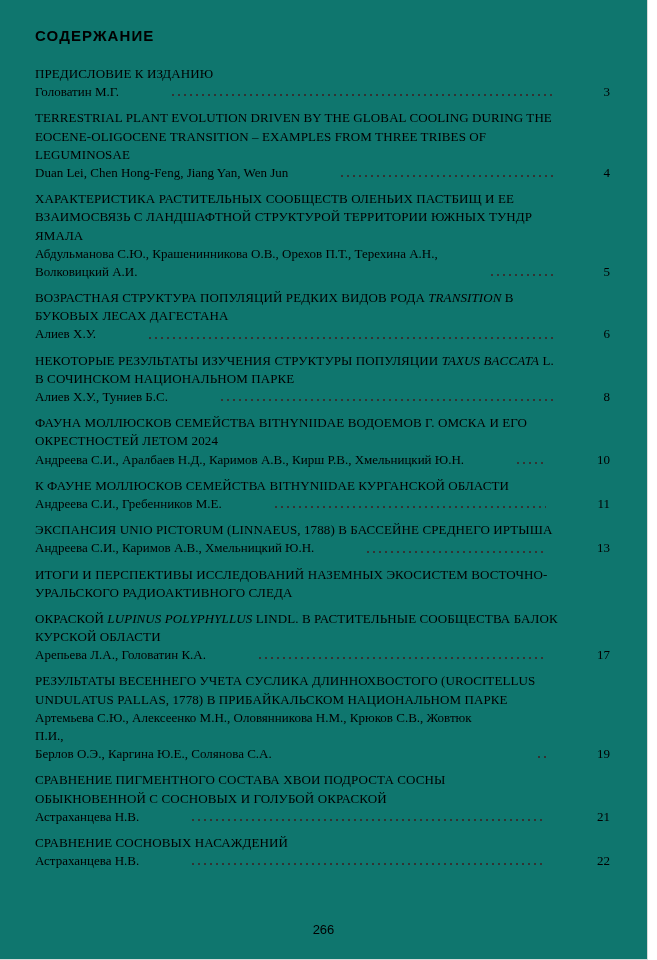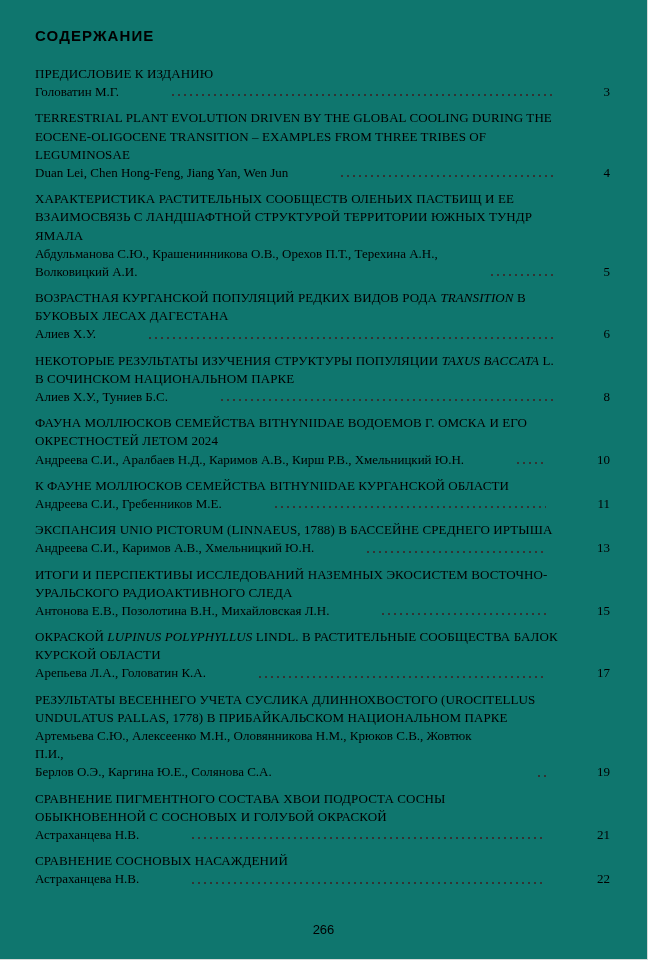--- a/index.html
+++ b/index.html
@@ -99,21 +99,21 @@
 ЯМАЛА</span></div>
     <div class="authors-row">
       <span class="authors">Абдульманова С.Ю., Крашенинникова О.В., Орехов П.Т., Терехина А.Н.,
 Волковицкий А.И.</span>
       <span class="leader"></span>
       <span class="pagenum">5</span>
     </div>
   </div>
 
   <div class="entry">
-    <div class="title"><span>ВОЗРАСТНАЯ КУРГАНСКОЙ ПОПУЛЯЦИЙ РЕДКИХ ВИДОВ РОДА </span><span class="it">TRANSITION</span><span> В
+    <div class="title"><span>ВОЗРАСТНАЯ СТРУКТУРА ПОПУЛЯЦИЙ РЕДКИХ ВИДОВ РОДА </span><span class="it">TRANSITION</span><span> В
 БУКОВЫХ ЛЕСАХ ДАГЕСТАНА</span></div>
     <div class="authors-row">
       <span class="authors">Алиев Х.У.</span>
       <span class="leader"></span>
       <span class="pagenum">6</span>
     </div>
   </div>
 
   <div class="entry">
     <div class="title"><span>НЕКОТОРЫЕ РЕЗУЛЬТАТЫ ИЗУЧЕНИЯ СТРУКТУРЫ ПОПУЛЯЦИИ </span><span class="it">TAXUS BACCATA</span><span> L.
@@ -149,25 +149,20 @@
     <div class="authors-row">
       <span class="authors">Андреева С.И., Каримов А.В., Хмельницкий Ю.Н.</span>
       <span class="leader"></span>
       <span class="pagenum">13</span>
     </div>
   </div>
 
   <div class="entry">
     <div class="title"><span>ИТОГИ И ПЕРСПЕКТИВЫ ИССЛЕДОВАНИЙ НАЗЕМНЫХ ЭКОСИСТЕМ ВОСТОЧНО-
 УРАЛЬСКОГО РАДИОАКТИВНОГО СЛЕДА</span></div>
-    <div class="authors-row">
-      <span class="authors">Антонова Е.В., Позолотина В.Н., Михайловская Л.Н.</span>
-      <span class="leader"></span>
-      <span class="pagenum">15</span>
-    </div>
   </div>
 
   <div class="entry">
     <div class="title"><span>ОКРАСКОЙ </span><span class="it">LUPINUS POLYPHYLLUS</span><span> LINDL. В РАСТИТЕЛЬНЫЕ СООБЩЕСТВА БАЛОК
 КУРСКОЙ ОБЛАСТИ</span></div>
     <div class="authors-row">
       <span class="authors">Арепьева Л.А., Головатин К.А.</span>
       <span class="leader"></span>
       <span class="pagenum">17</span>
     </div>

